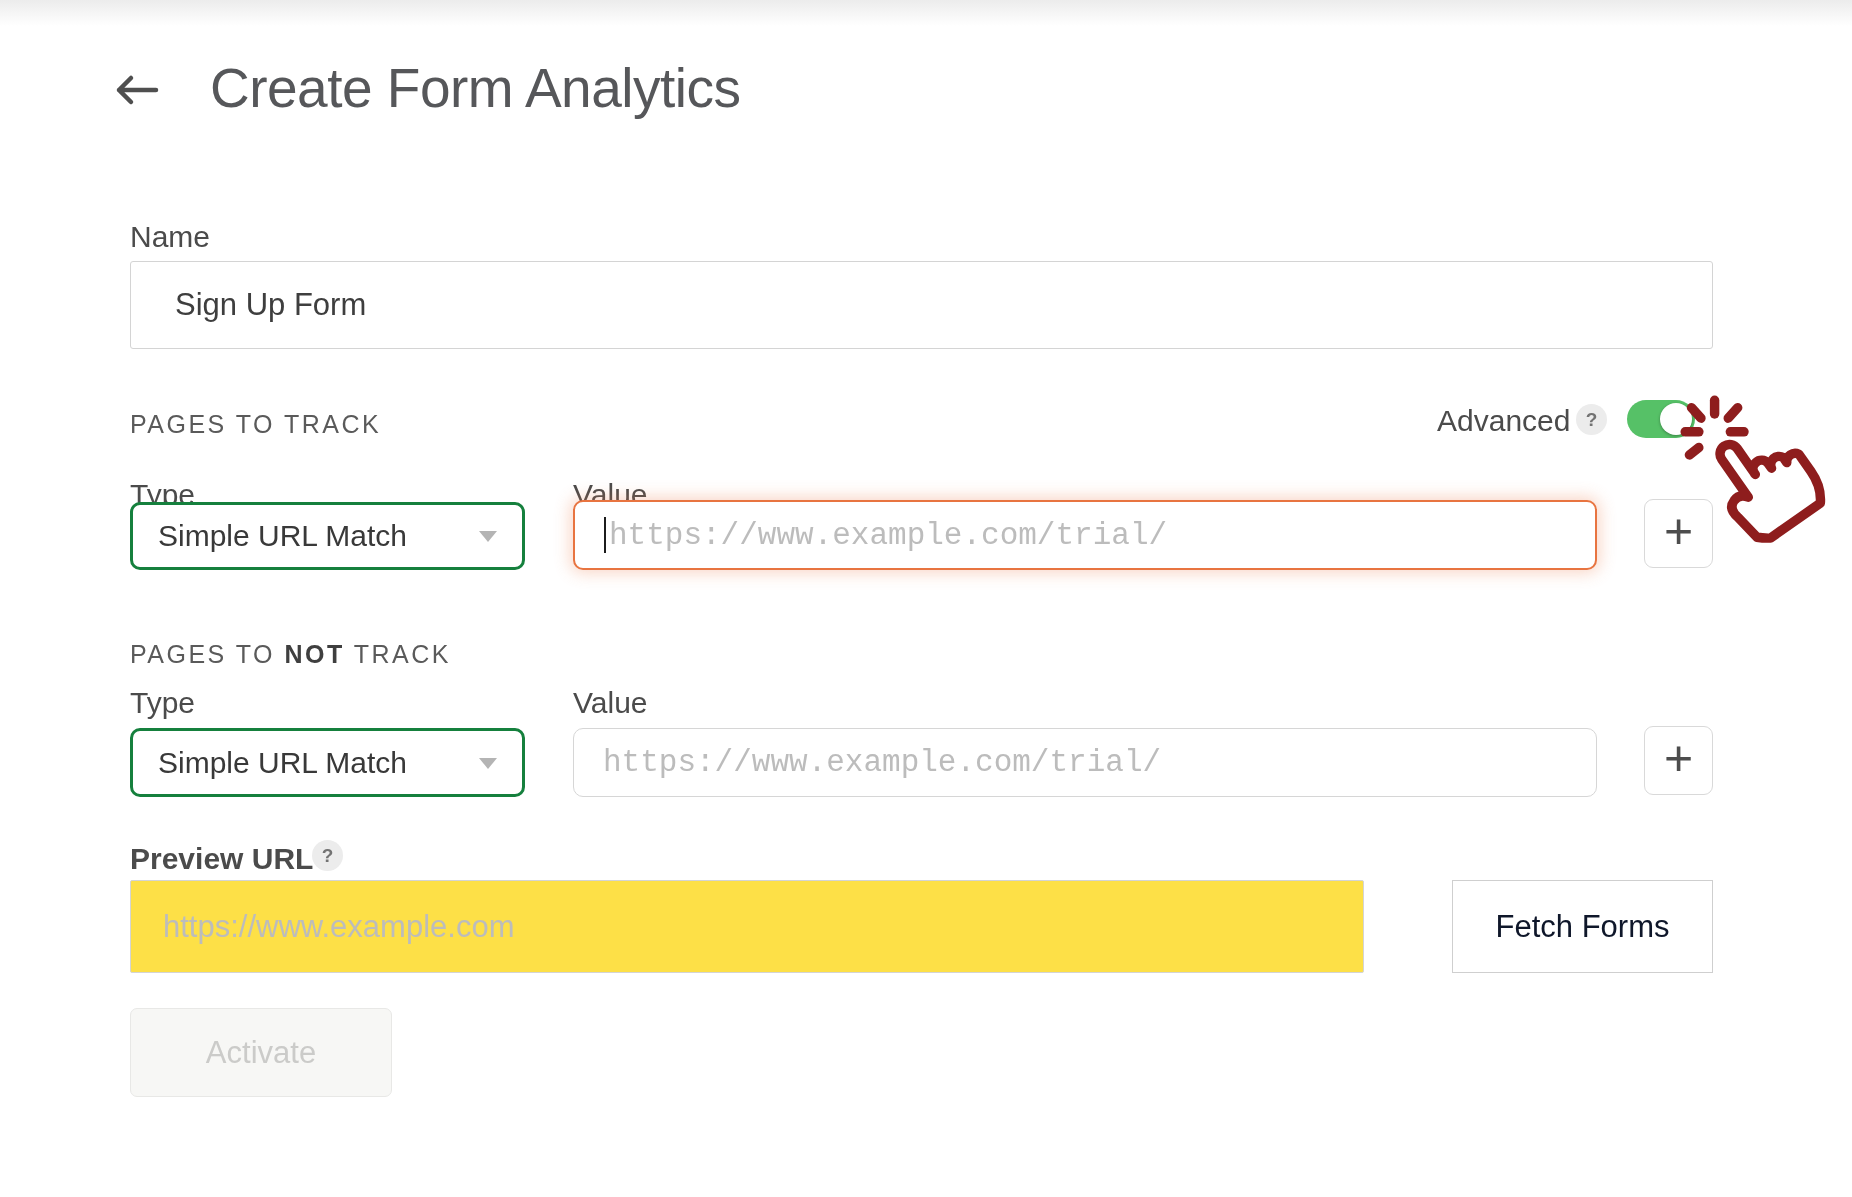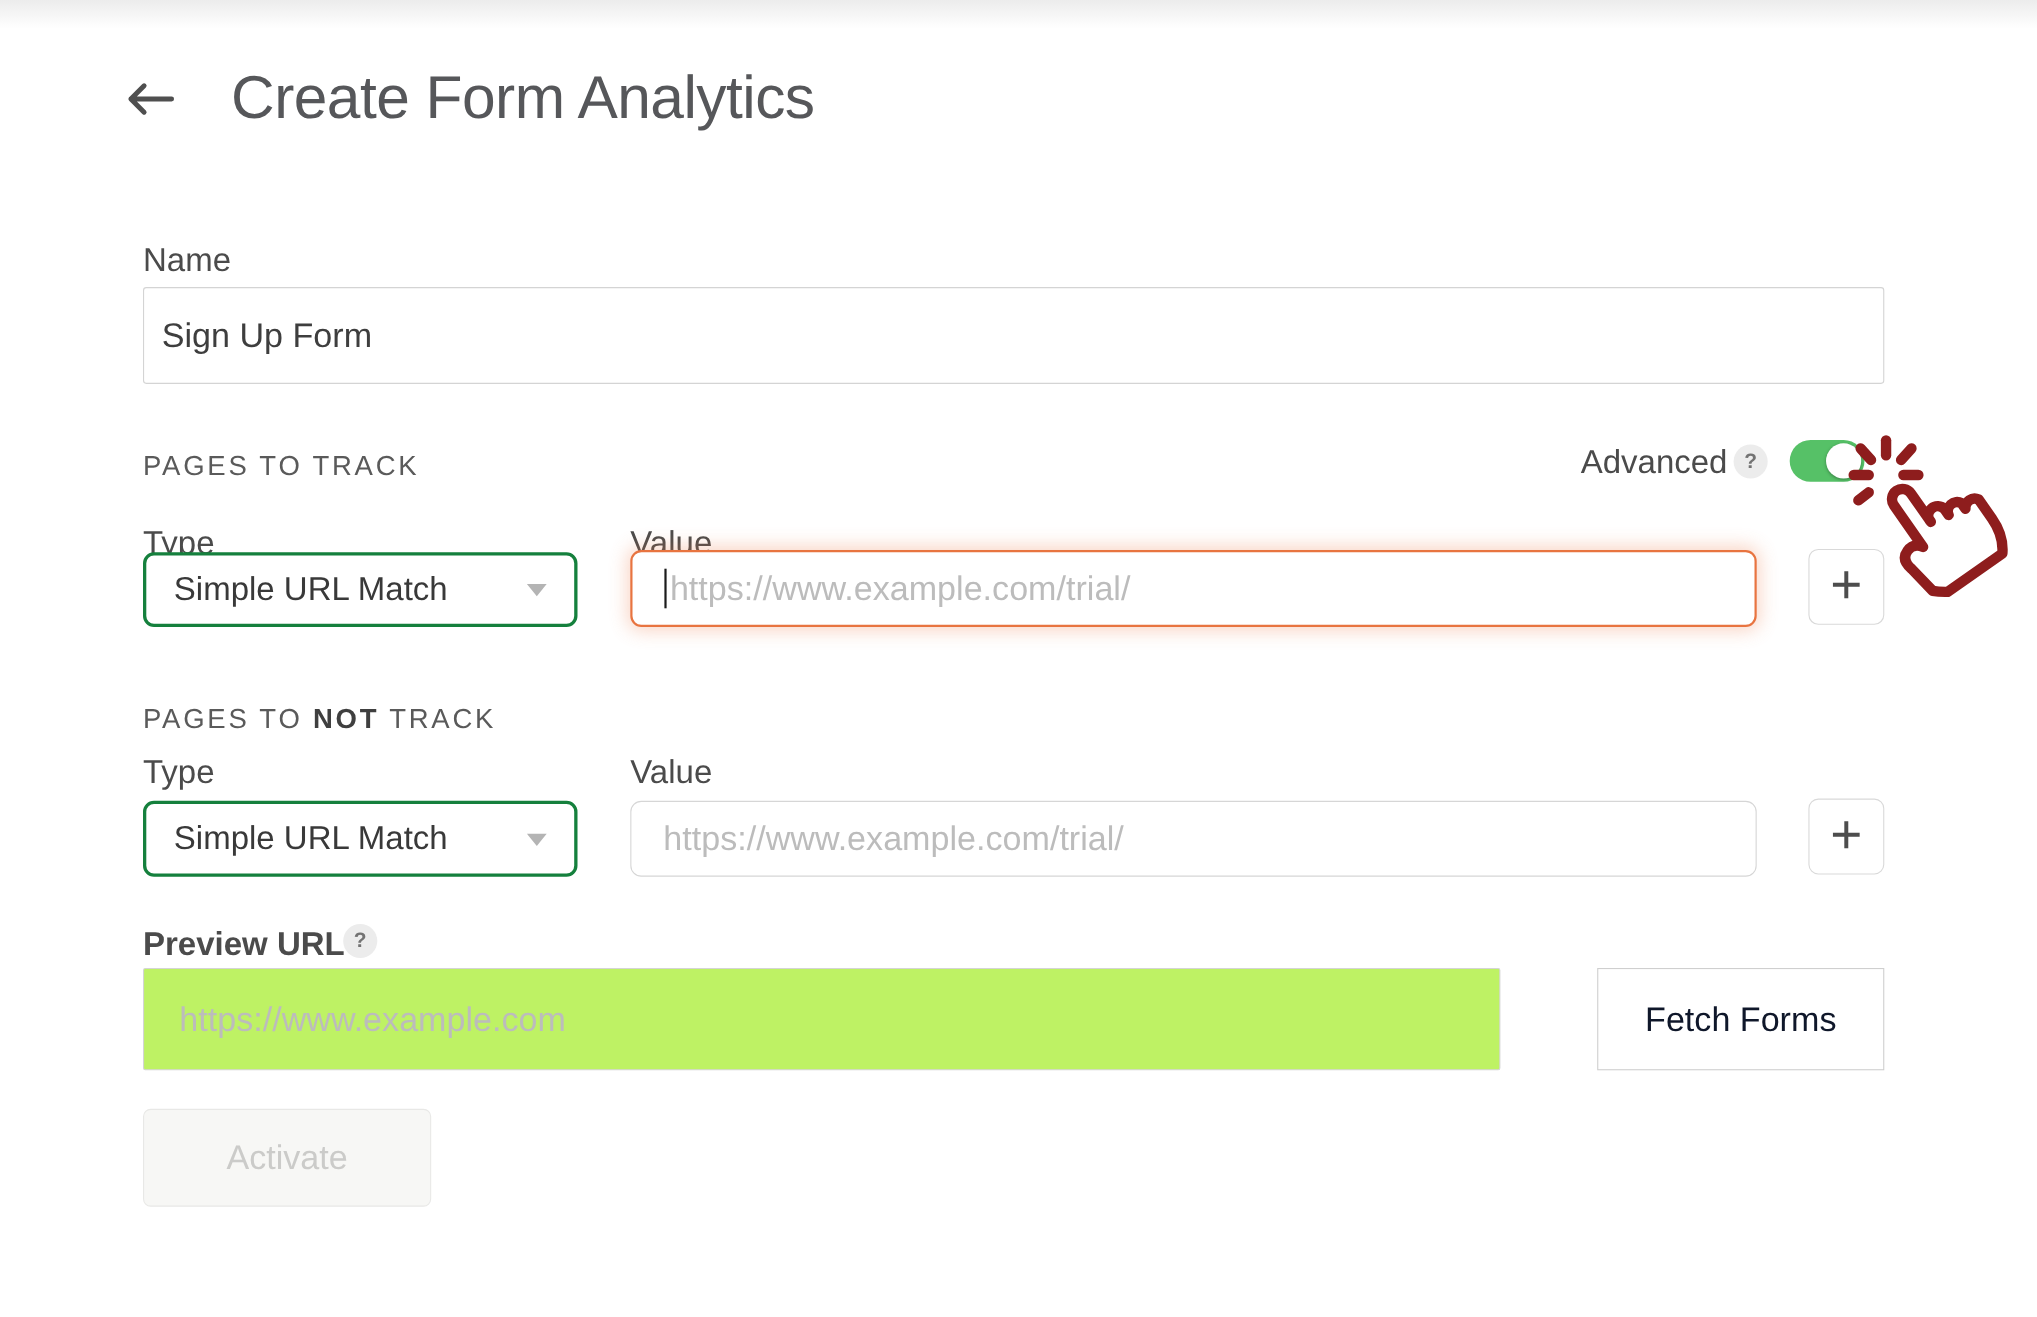--- a/index.html
+++ b/index.html
@@ -26,38 +26,38 @@
   .section-heading {
     position: absolute; font-size: 25px; color: #5a5a5a;
     letter-spacing: 2.5px; font-weight: 500; line-height: 28px;
   }
   .section-heading .hvy { font-weight: 700; color: #3f3f3f; }
   input { outline: none; font-family: "Liberation Sans", "DejaVu Sans", sans-serif; }
   input::placeholder { color: #bcbcbc; opacity: 1; }
   .name-input {
     position: absolute; left: 130px; top: 261px; width: 1583px; height: 88px;
     border: 1px solid #d4d4d4; border-radius: 3px; background: #fff;
-    padding-left: 16px; font-size: 31px; color: #3e3e3e;
+    padding-left: 44px; font-size: 31px; color: #3e3e3e;
   }
   .dropdown {
     position: absolute; width: 395px; height: 68px;
     border: 3px solid #15803d; border-radius: 10px; background: #fff;
     display: flex; align-items: center; cursor: pointer;
   }
   .dropdown .dd-text { padding-left: 25px; font-size: 30px; color: #393939; }
   .dropdown .dd-caret {
     position: absolute; right: 25px; top: 50%; margin-top: -5px;
     width: 0; height: 0;
     border-left: 9px solid transparent; border-right: 9px solid transparent;
     border-top: 11px solid #b4b4b4;
   }
   .value-input {
     position: absolute; width: 1024px; height: 69px;
     border: 1px solid #d6d6d6; border-radius: 10px; background: #fff;
-    padding-left: 29px; font-size: 31px; color: #3e3e3e;
+    padding-left: 29px; font-size: 31px; color: #3e3e3e; font-family: Liberation Mono, monospace;
   }
   .value-input.focused {
     border: 2px solid #e87440;
     box-shadow: 0 0 16px 3px rgba(235,120,70,0.30);
     padding-left: 34px;
   }
   .text-caret {
     position: absolute; width: 2px; height: 36px; background: #1c1c1c;
   }
   .add-btn {
@@ -77,21 +77,21 @@
     border-radius: 19px; background: #56c167; cursor: pointer;
   }
   .toggle .knob {
     position: absolute; right: 3px; top: 3px; width: 32px; height: 32px;
     border-radius: 50%; background: #ffffff;
     box-shadow: 0 1px 3px rgba(0,0,0,0.35);
   }
   .cursor-overlay { position: absolute; left: 1660px; top: 394px; z-index: 5; pointer-events: none; }
   .preview-input {
     position: absolute; left: 130px; top: 880px; width: 1234px; height: 93px;
-    border: 1px solid #d4d4d4; border-radius: 2px; background: #bef264;
+    border: 1px solid #d4d4d4; border-radius: 2px; background: #fde047;
     padding-left: 32px; font-size: 31px; color: #3e3e3e;
   }
   .fetch-btn {
     position: absolute; left: 1452px; top: 880px; width: 261px; height: 93px;
     border: 1px solid #cfcfcf; background: #fff; color: #0f172a;
     font-size: 31px; display: flex; align-items: center; justify-content: center;
     cursor: pointer;
     text-align: right;
   }
   .activate-btn {

